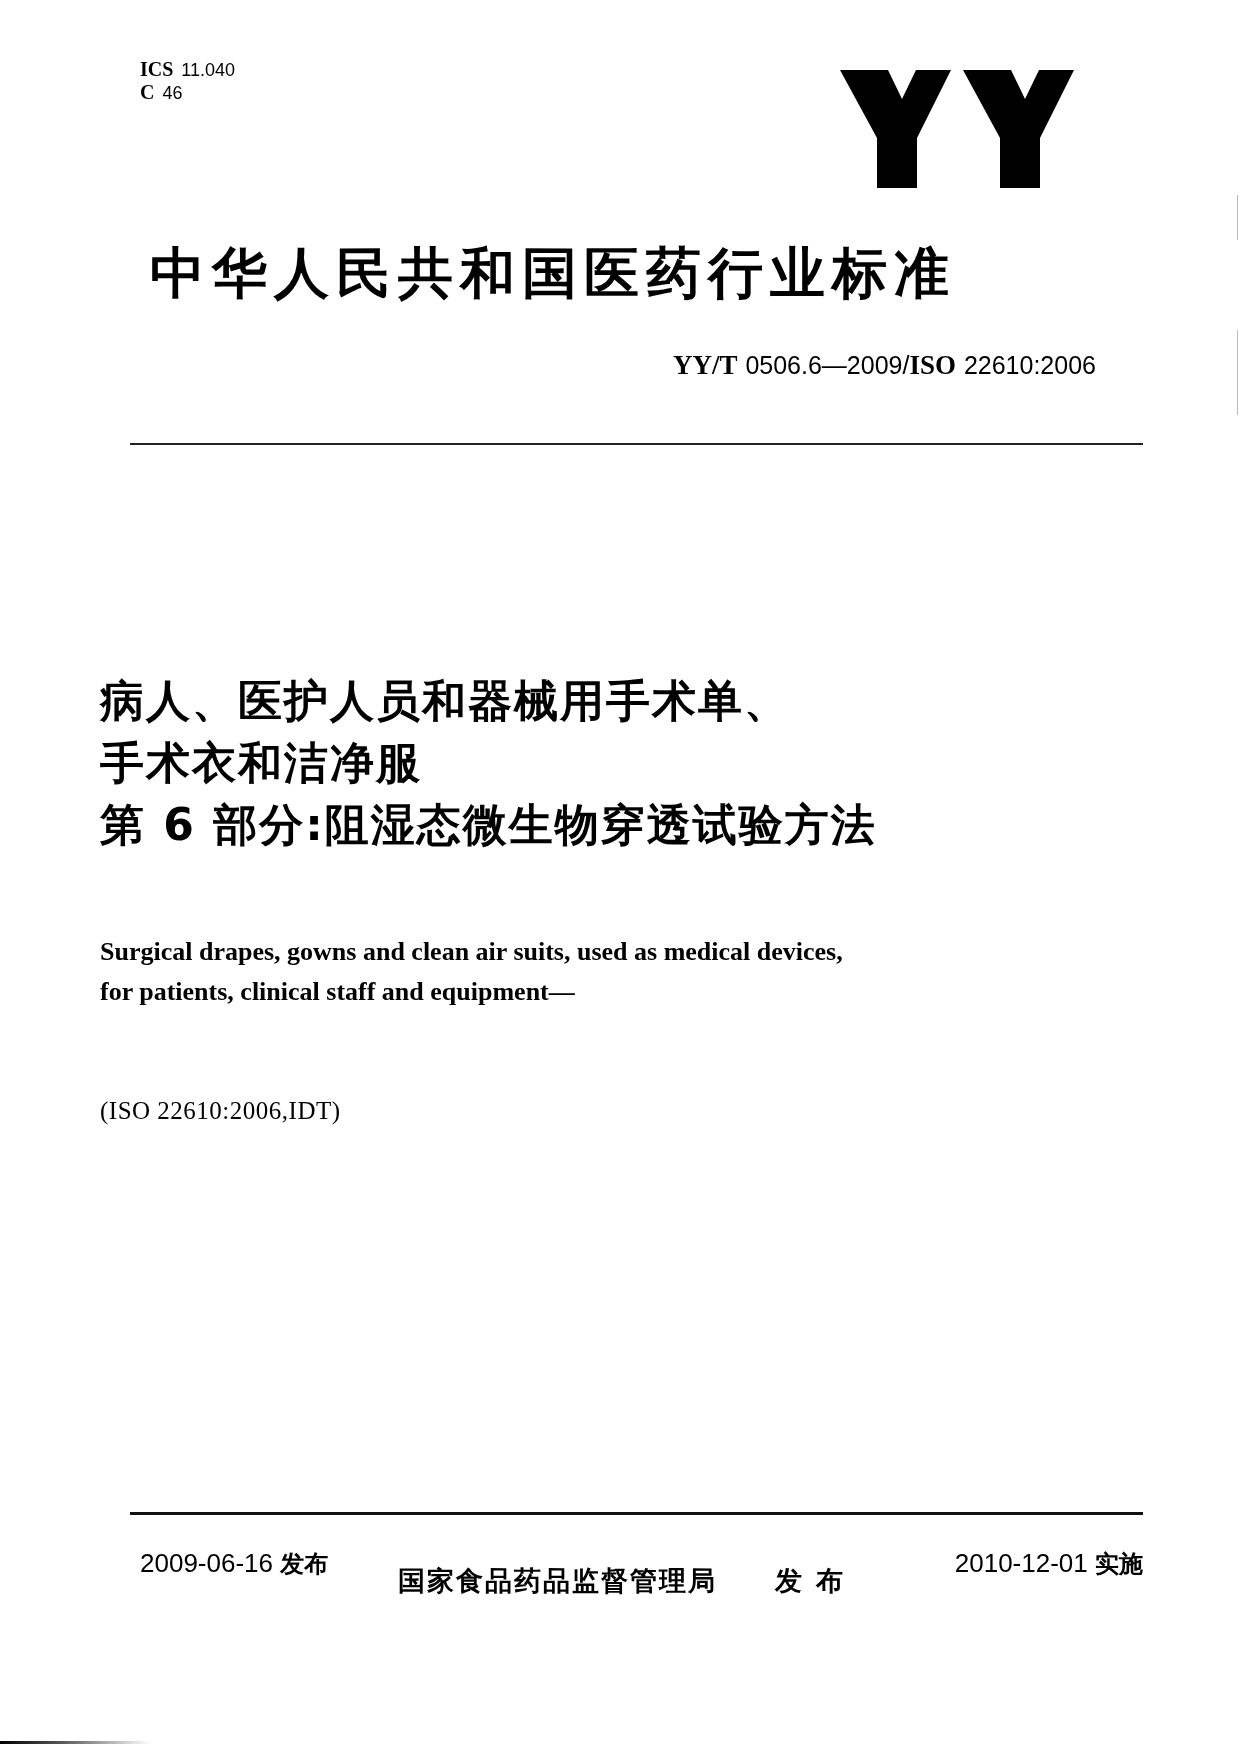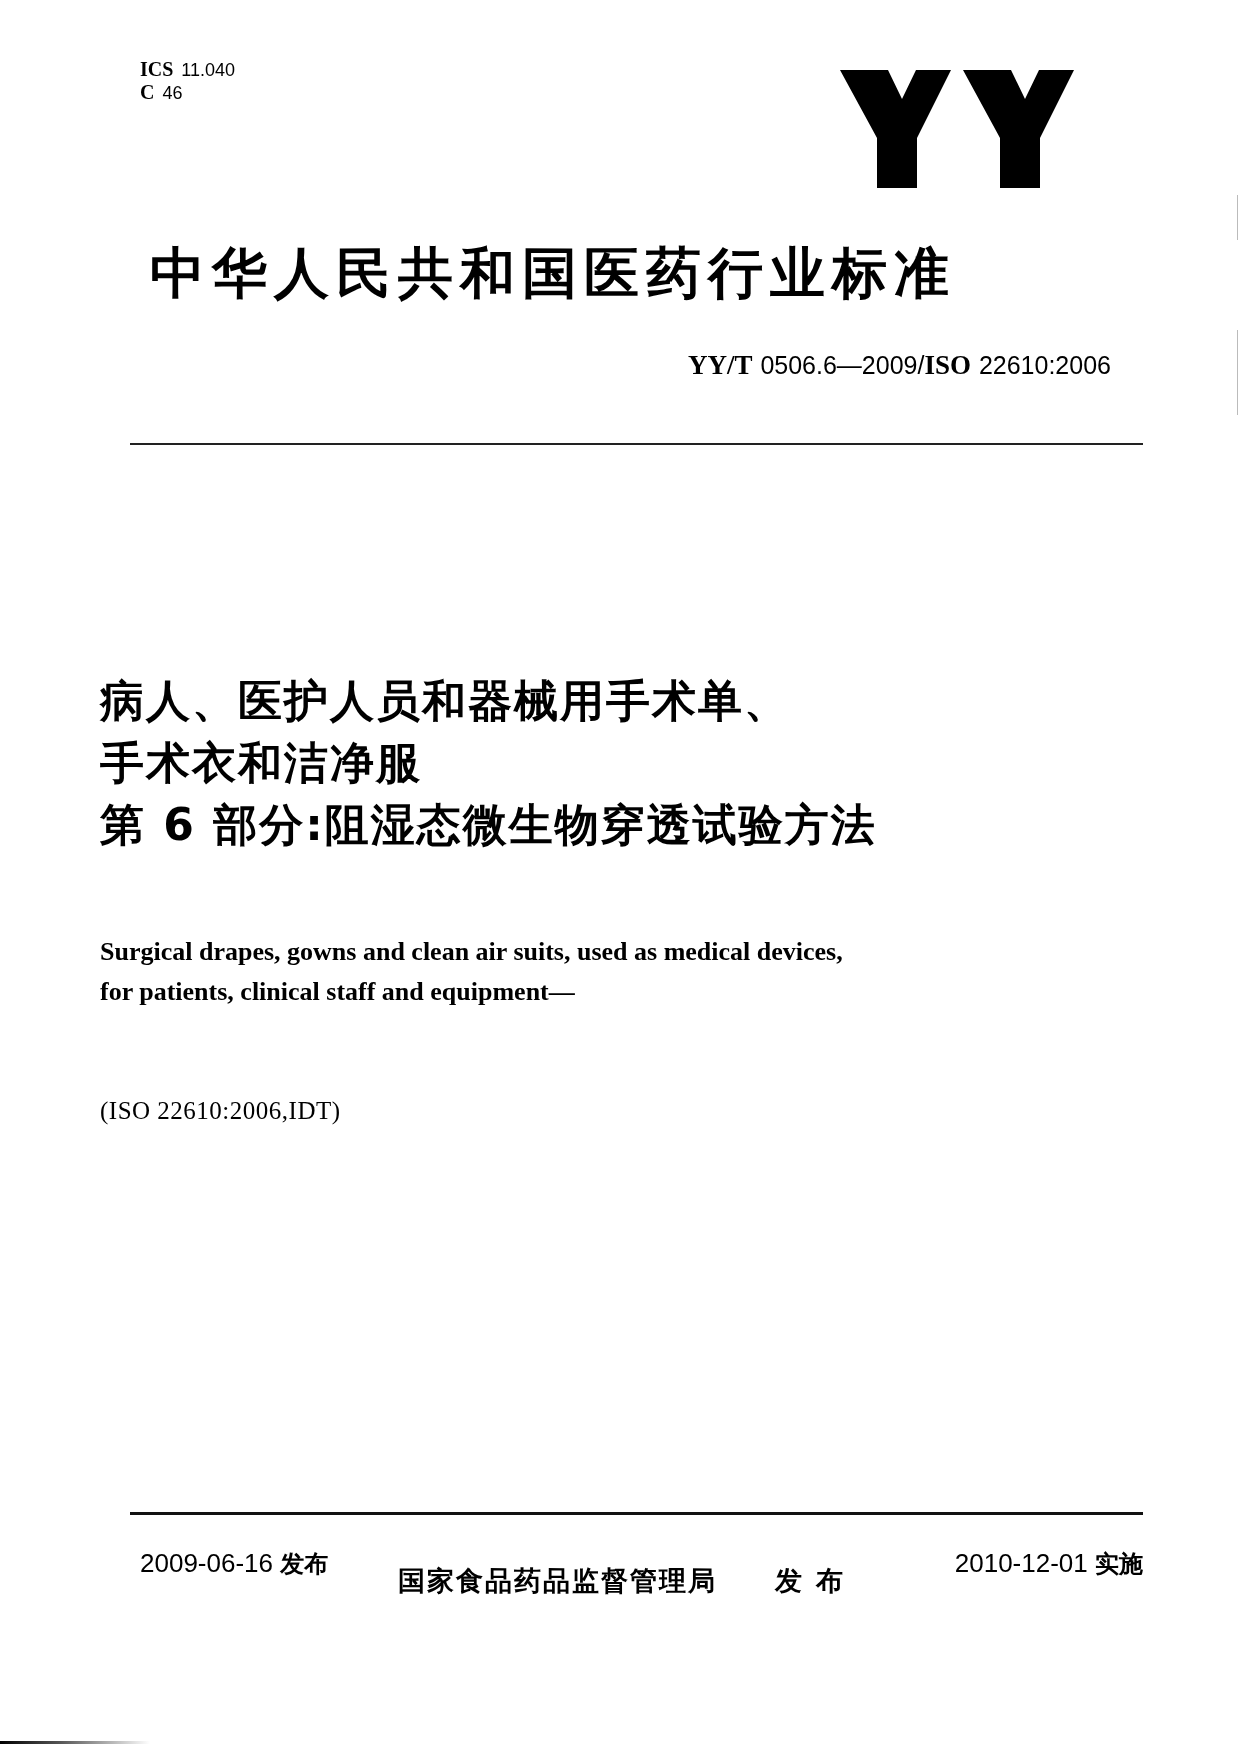--- a/index.html
+++ b/index.html
@@ -46,21 +46,21 @@
       font-family: "DejaVu Sans", sans-serif;
       font-weight: bold;
       font-size: 55px;
       letter-spacing: 7px;
       line-height: 70px;
       white-space: nowrap;
     }
 
     
     .std-number {
-      right: 129px; top: 350px;
+      right: 144px; top: 350px;
       font-size: 25px;
       white-space: nowrap;
     }
     .std-number .serif-b {
       font-family: "Liberation Serif", serif;
       font-weight: bold;
       font-size: 27px;
     }
     .std-number .sans {
       font-family: "Liberation Sans", sans-serif;

